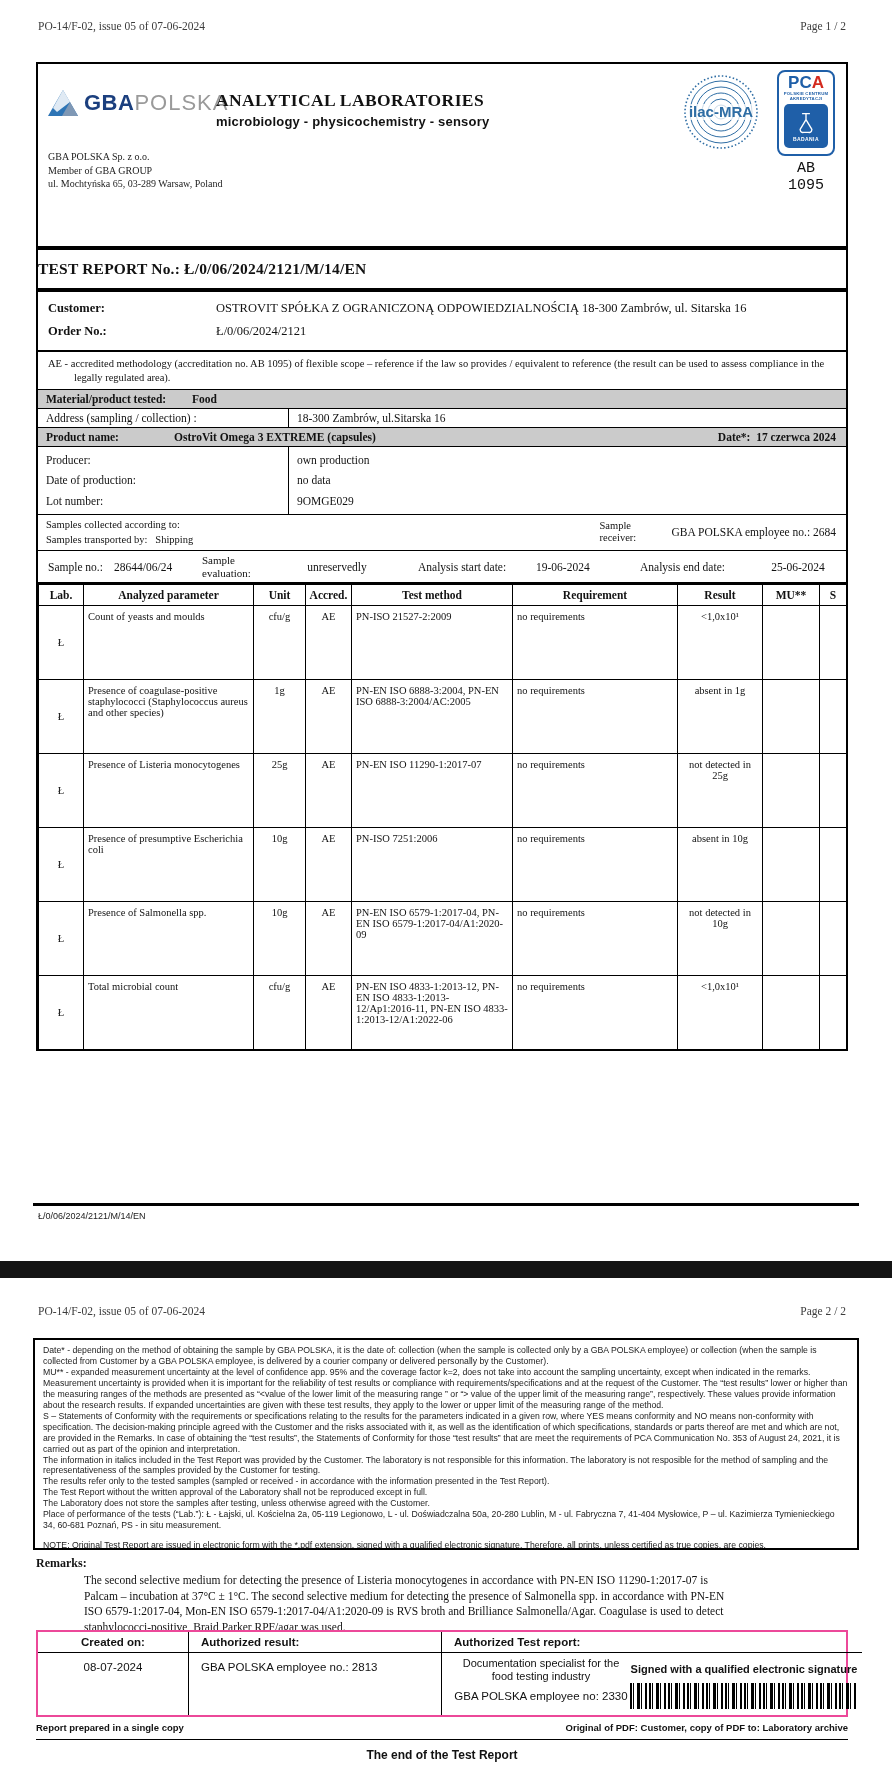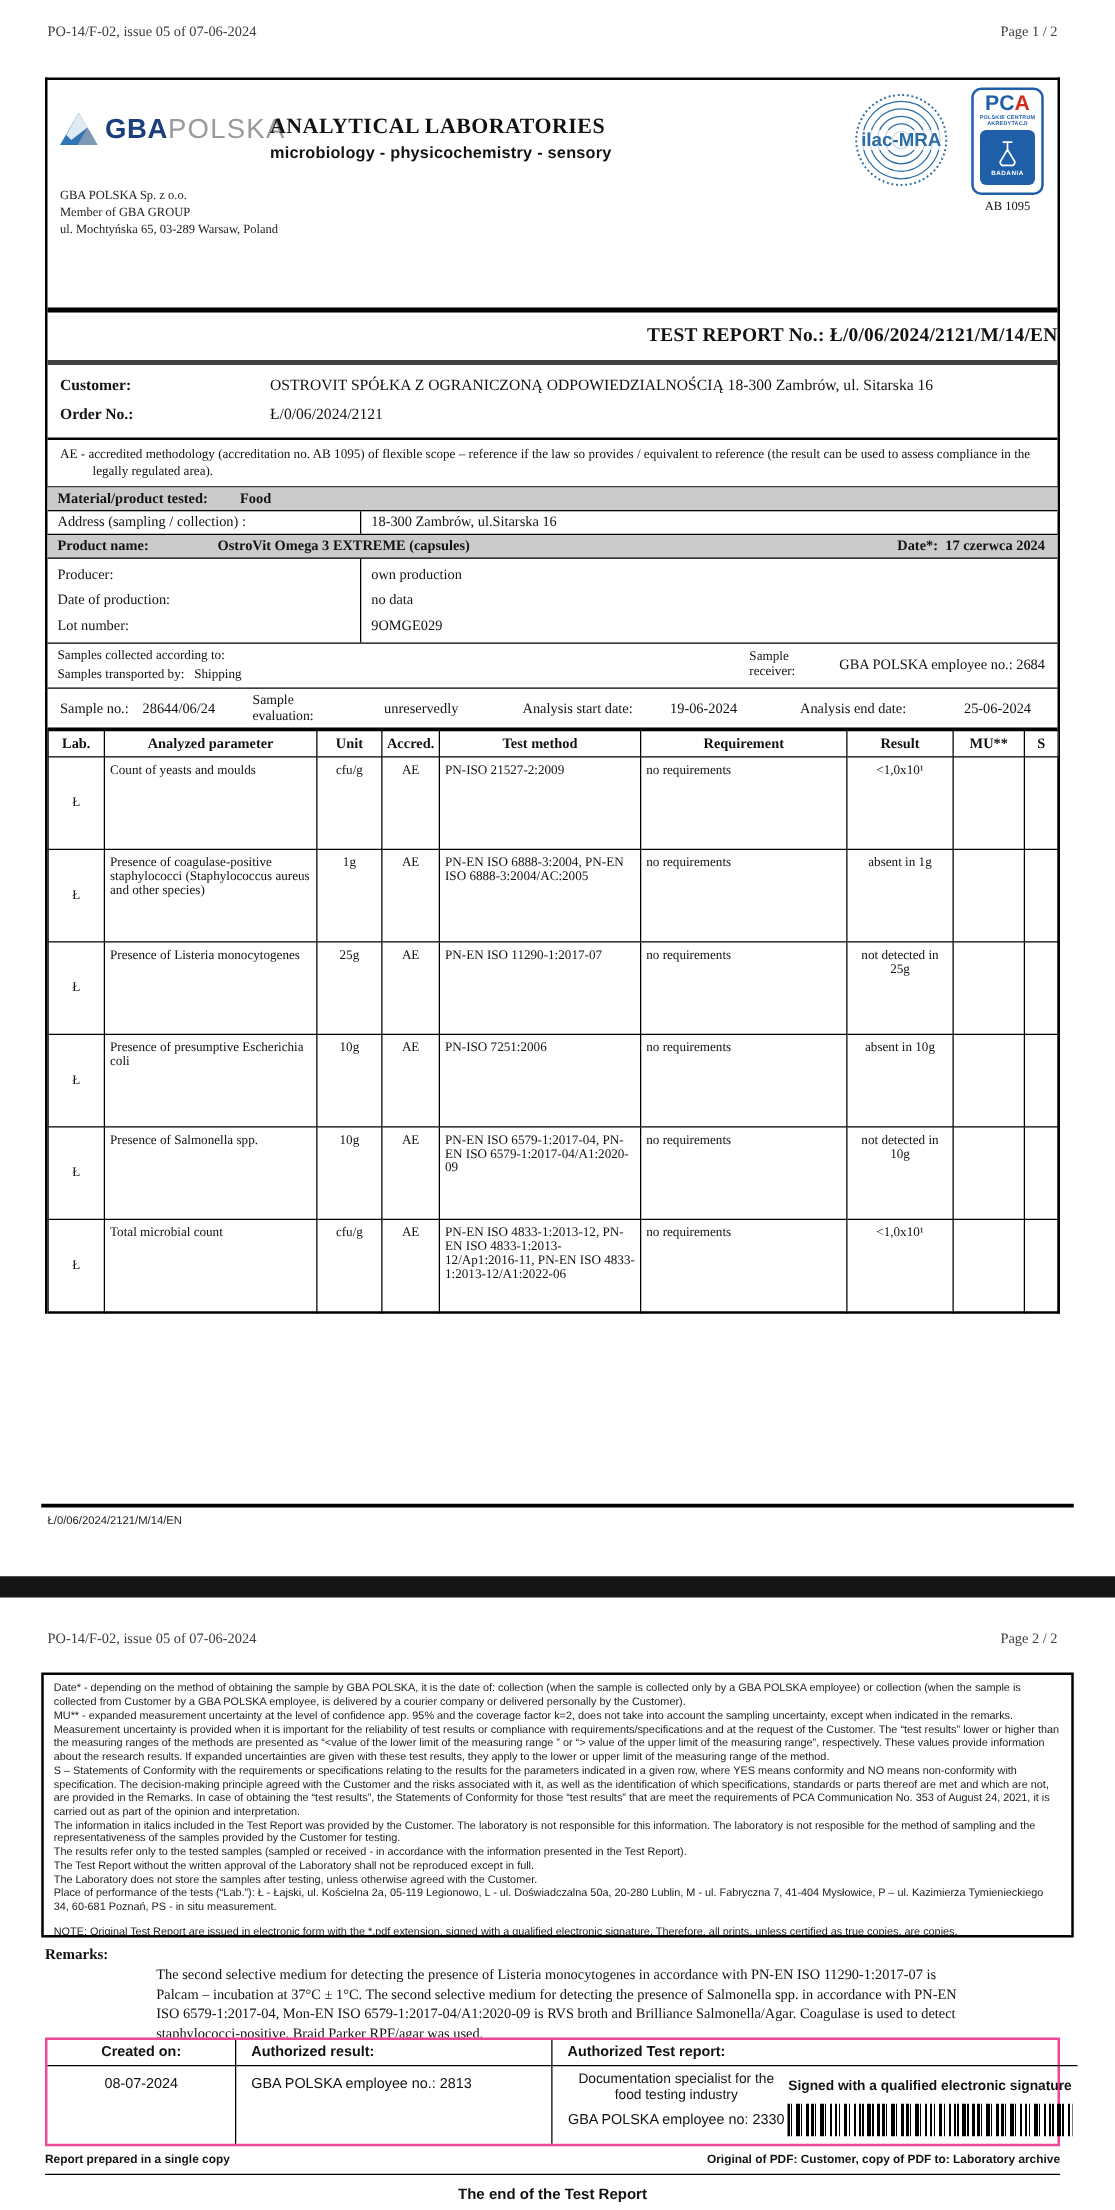--- a/index.html
+++ b/index.html
@@ -20,22 +20,22 @@
   .company{position:absolute;left:10px;top:86px;font-size:10px;line-height:1.35;color:#222;}
   .ilac{position:absolute;left:645px;top:10px;width:76px;height:76px;}
   .pca-badge{position:absolute;left:739px;top:6px;width:58px;height:86px;border:2px solid #1f5fa8;border-radius:8px;
              box-sizing:border-box;text-align:center;padding-top:2px;background:#fff;}
   .pca-word{font-family:"Liberation Sans",sans-serif;font-weight:bold;font-size:17px;color:#1f5fa8;line-height:1;}
   .pca-word .red{color:#d42a1e;}
   .pca-sub{font-family:"Liberation Sans",sans-serif;font-size:4.3px;color:#1f5fa8;font-weight:bold;line-height:1.2;letter-spacing:.2px;}
   .pca-box{margin:3px auto 0;width:44px;height:44px;background:#1f5fa8;border-radius:5px;
            display:flex;flex-direction:column;align-items:center;justify-content:center;}
   .pca-box .badania{font-family:"Liberation Sans",sans-serif;font-size:5px;color:#fff;font-weight:bold;letter-spacing:.4px;margin-top:1px;}
-  .ab-no{position:absolute;left:739px;top:96px;width:58px;text-align:center;font-size:10px;color:#111;}
-  .banner{border-top:4px solid #000;border-bottom:4px solid #404040;text-align:right;
+  .ab-no{position:absolute;left:739px;top:96px;width:58px;text-align:center;font-size:15px;color:#111;font-family:Liberation Mono, monospace;}
+  .banner{border-top:4px solid #000;border-bottom:4px solid #000000;text-align:left;
           font-size:15.5px;font-weight:bold;padding:10px 0;letter-spacing:.2px;}
   .custbox{border-bottom:2px solid #000;padding:5px 0 7px 0;}
   .crow{display:flex;font-size:12.5px;padding:4px 0 4px 10px;}
   .clabel{width:168px;font-weight:bold;}
   .ae{font-size:10.5px;padding:5px 12px 5px 36px;text-indent:-26px;line-height:1.3;}
   
   .mtable{border-top:1px solid #000;}
   .mrow{display:flex;border-bottom:1px solid #000;font-size:11.5px;align-items:stretch;box-sizing:border-box;}
   .gray{background:#cbcbcb;font-weight:bold;}
   .mlabel{width:250px;padding:3px 4px 3px 8px;box-sizing:border-box;}
@@ -54,21 +54,21 @@
   .rtable td.ctr{text-align:center;}
   .p1-line{background:#000;height:3px;}
   .p1-code{font-family:"Liberation Sans",sans-serif;font-size:9px;color:#222;}
   .sep-bar{background:#151515;}
   
   .p2notes{border:2px solid #000;box-sizing:border-box;padding:5px 8px;background:#fff;
            font-family:"Liberation Sans",sans-serif;font-size:8.7px;line-height:1.26;color:#1c1c1c;overflow:hidden;}
   .np{margin:0;}
   .np.note-gap{margin-top:9px;}
   .remarks-label{font-size:12px;font-weight:bold;}
-  .remarks-text{margin-left:89px;width:652px;font-size:11.5px;line-height:1.35;margin-top:2px;}
+  .remarks-text{margin-left:48px;width:652px;font-size:11.5px;line-height:1.35;margin-top:2px;}
   .sigtable{border:2px solid #ec4899;box-sizing:border-box;display:grid;grid-template-columns:151px 253px 1fr;
             font-family:"Liberation Sans",sans-serif;background:#fff;}
   .sigcell{border-right:1.5px solid #000;box-sizing:border-box;padding:4px 6px;}
   .sigcell.last{border-right:none;}
   .sighead{border-bottom:1.5px solid #000;font-weight:bold;font-size:11.5px;}
   .sigbody{font-size:11.5px;padding-top:8px;}
   .tcenter{text-align:center;}
   .tleft{padding-left:12px;}
   .col3body{display:flex;align-items:flex-start;padding:4px 4px 6px 10px;}
   .role-block{width:178px;text-align:center;font-size:11px;line-height:1.18;}

